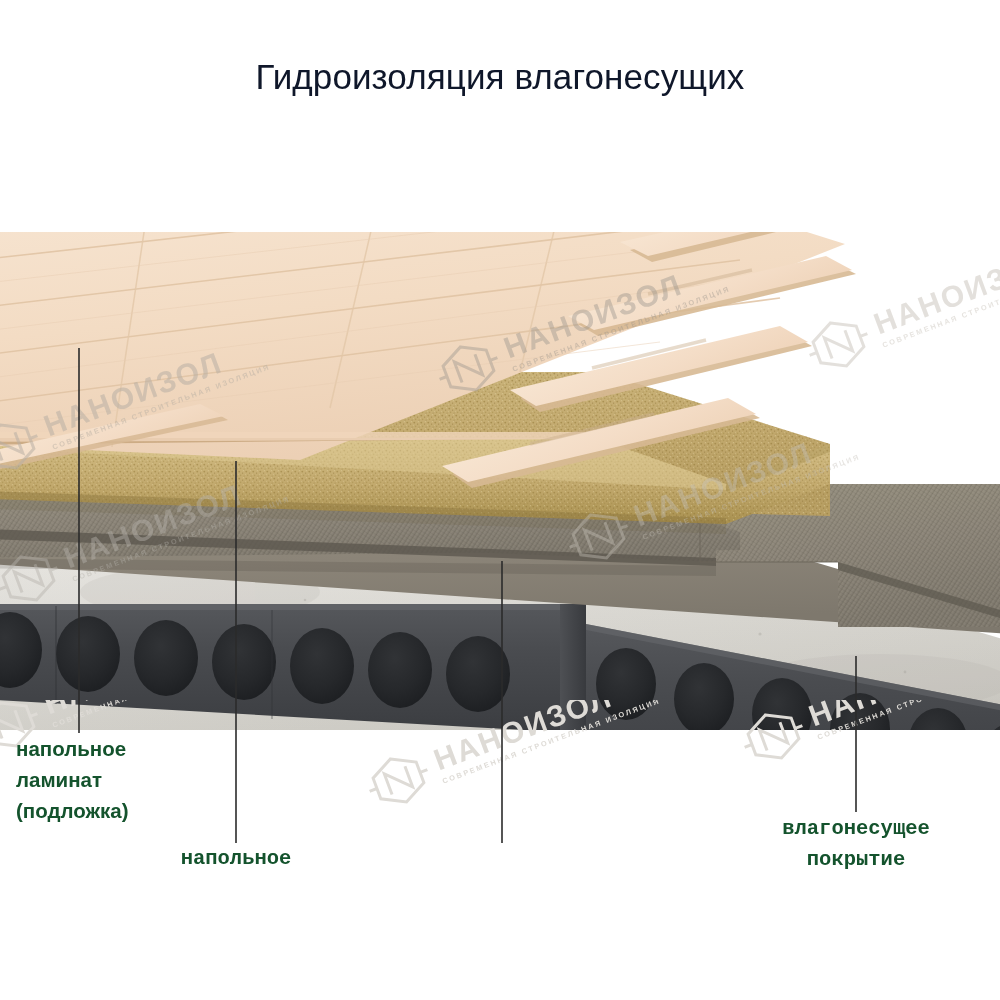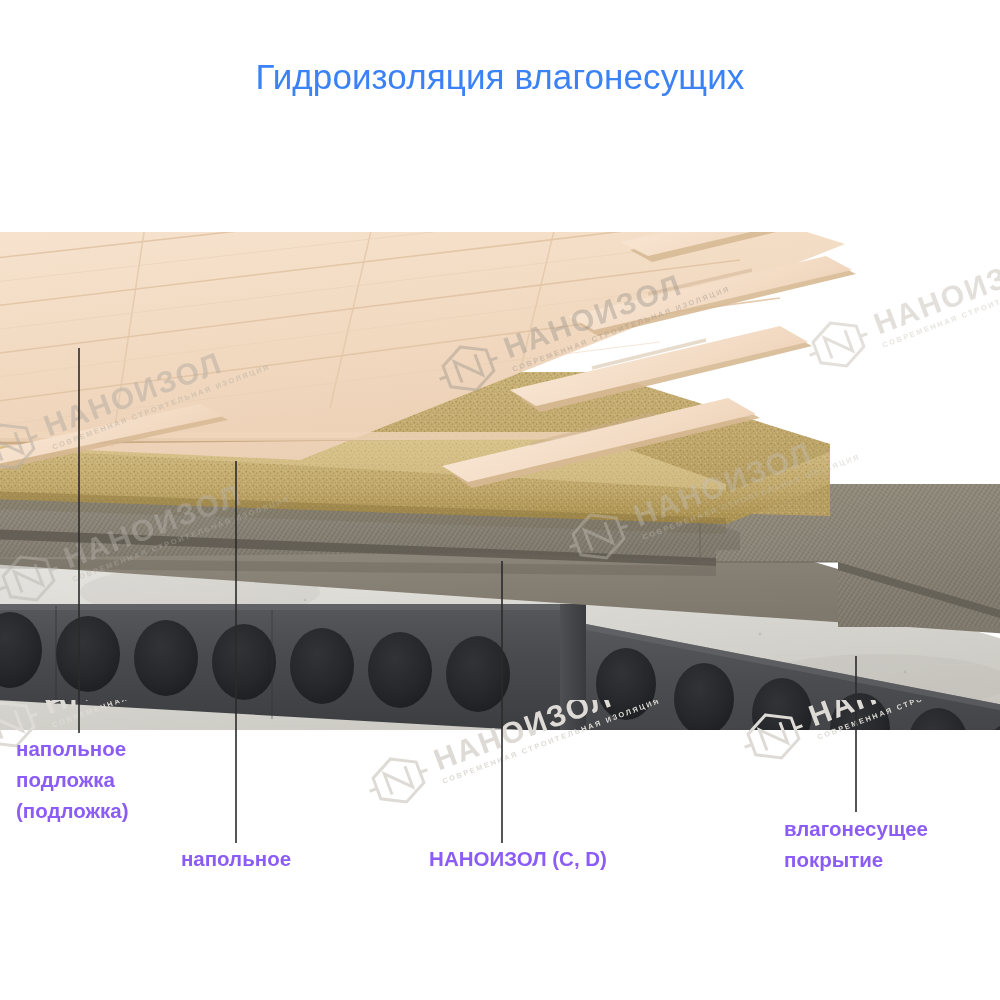--- a/index.html
+++ b/index.html
@@ -14,21 +14,21 @@
   
   .title-block{
     position:absolute;left:0;top:52px;width:1000px;
     text-align:center;
   }
   .title-line{
     display:block;
     font-size:35px;
     line-height:50px;
     font-weight:400;
-    color:#3b82f6;
+    color:#0f172a;
     letter-spacing:0.1px;
   }
 
   
   .stage{
     position:absolute;left:0;top:232px;width:1000px;height:498px;
     overflow:hidden;background:#ffffff;
   }
   .stage svg{display:block;}
 
@@ -50,25 +50,25 @@
   .wm .wm-sub{
     font-size:7.4px;font-weight:600;letter-spacing:2.0px;margin-top:3px;
   }
 
   
   .leaders{position:absolute;left:0;top:0;width:1000px;height:1000px;pointer-events:none;}
   .label{
     position:absolute;
     font-size:20.5px;
     font-weight:700;
-    color:#8b5cf6;
+    color:#14532d;
     line-height:31px;
     white-space:nowrap;
   }
-  .label.center{transform:translateX(-50%);text-align:left;}
+  .label.center{transform:translateX(-50%);text-align:center;font-family:Liberation Mono, monospace;}
 </style>
 </head>
 <body>
 
 <div id="page">
 
   <div class="title-block">
     <span class="title-line">Гидроизоляция влагонесущих</span>
   </div>
 
@@ -469,30 +469,27 @@
     <g stroke="#2b2b2b" stroke-width="1.6" fill="none">
       <line x1="79" y1="348" x2="79" y2="733"></line>
       <line x1="236" y1="461" x2="236" y2="843"></line>
       <line x1="502" y1="561" x2="502" y2="843"></line>
       <line x1="856" y1="656" x2="856" y2="812"></line>
     </g>
   </svg>
 
   <div class="label" style="left:16px; top:733px;">
     <div>напольное</div>
-    <div>подложка</div>
+    <div>ламинат</div>
     <div>(подложка)</div>
   </div>
 
   <div class="label center" style="left:236px; top:843px;">
     <div>напольное</div>
   </div>
 
-  <div class="label center" style="left:518px; top:843px;">
-    <div>НАНОИЗОЛ (C, D)</div>
-  </div>
 
   <div class="label center" style="left:856px; top:813px;">
     <div>влагонесущее</div>
     <div>покрытие</div>
   </div>
 
 </div>
 
 </body></html>

